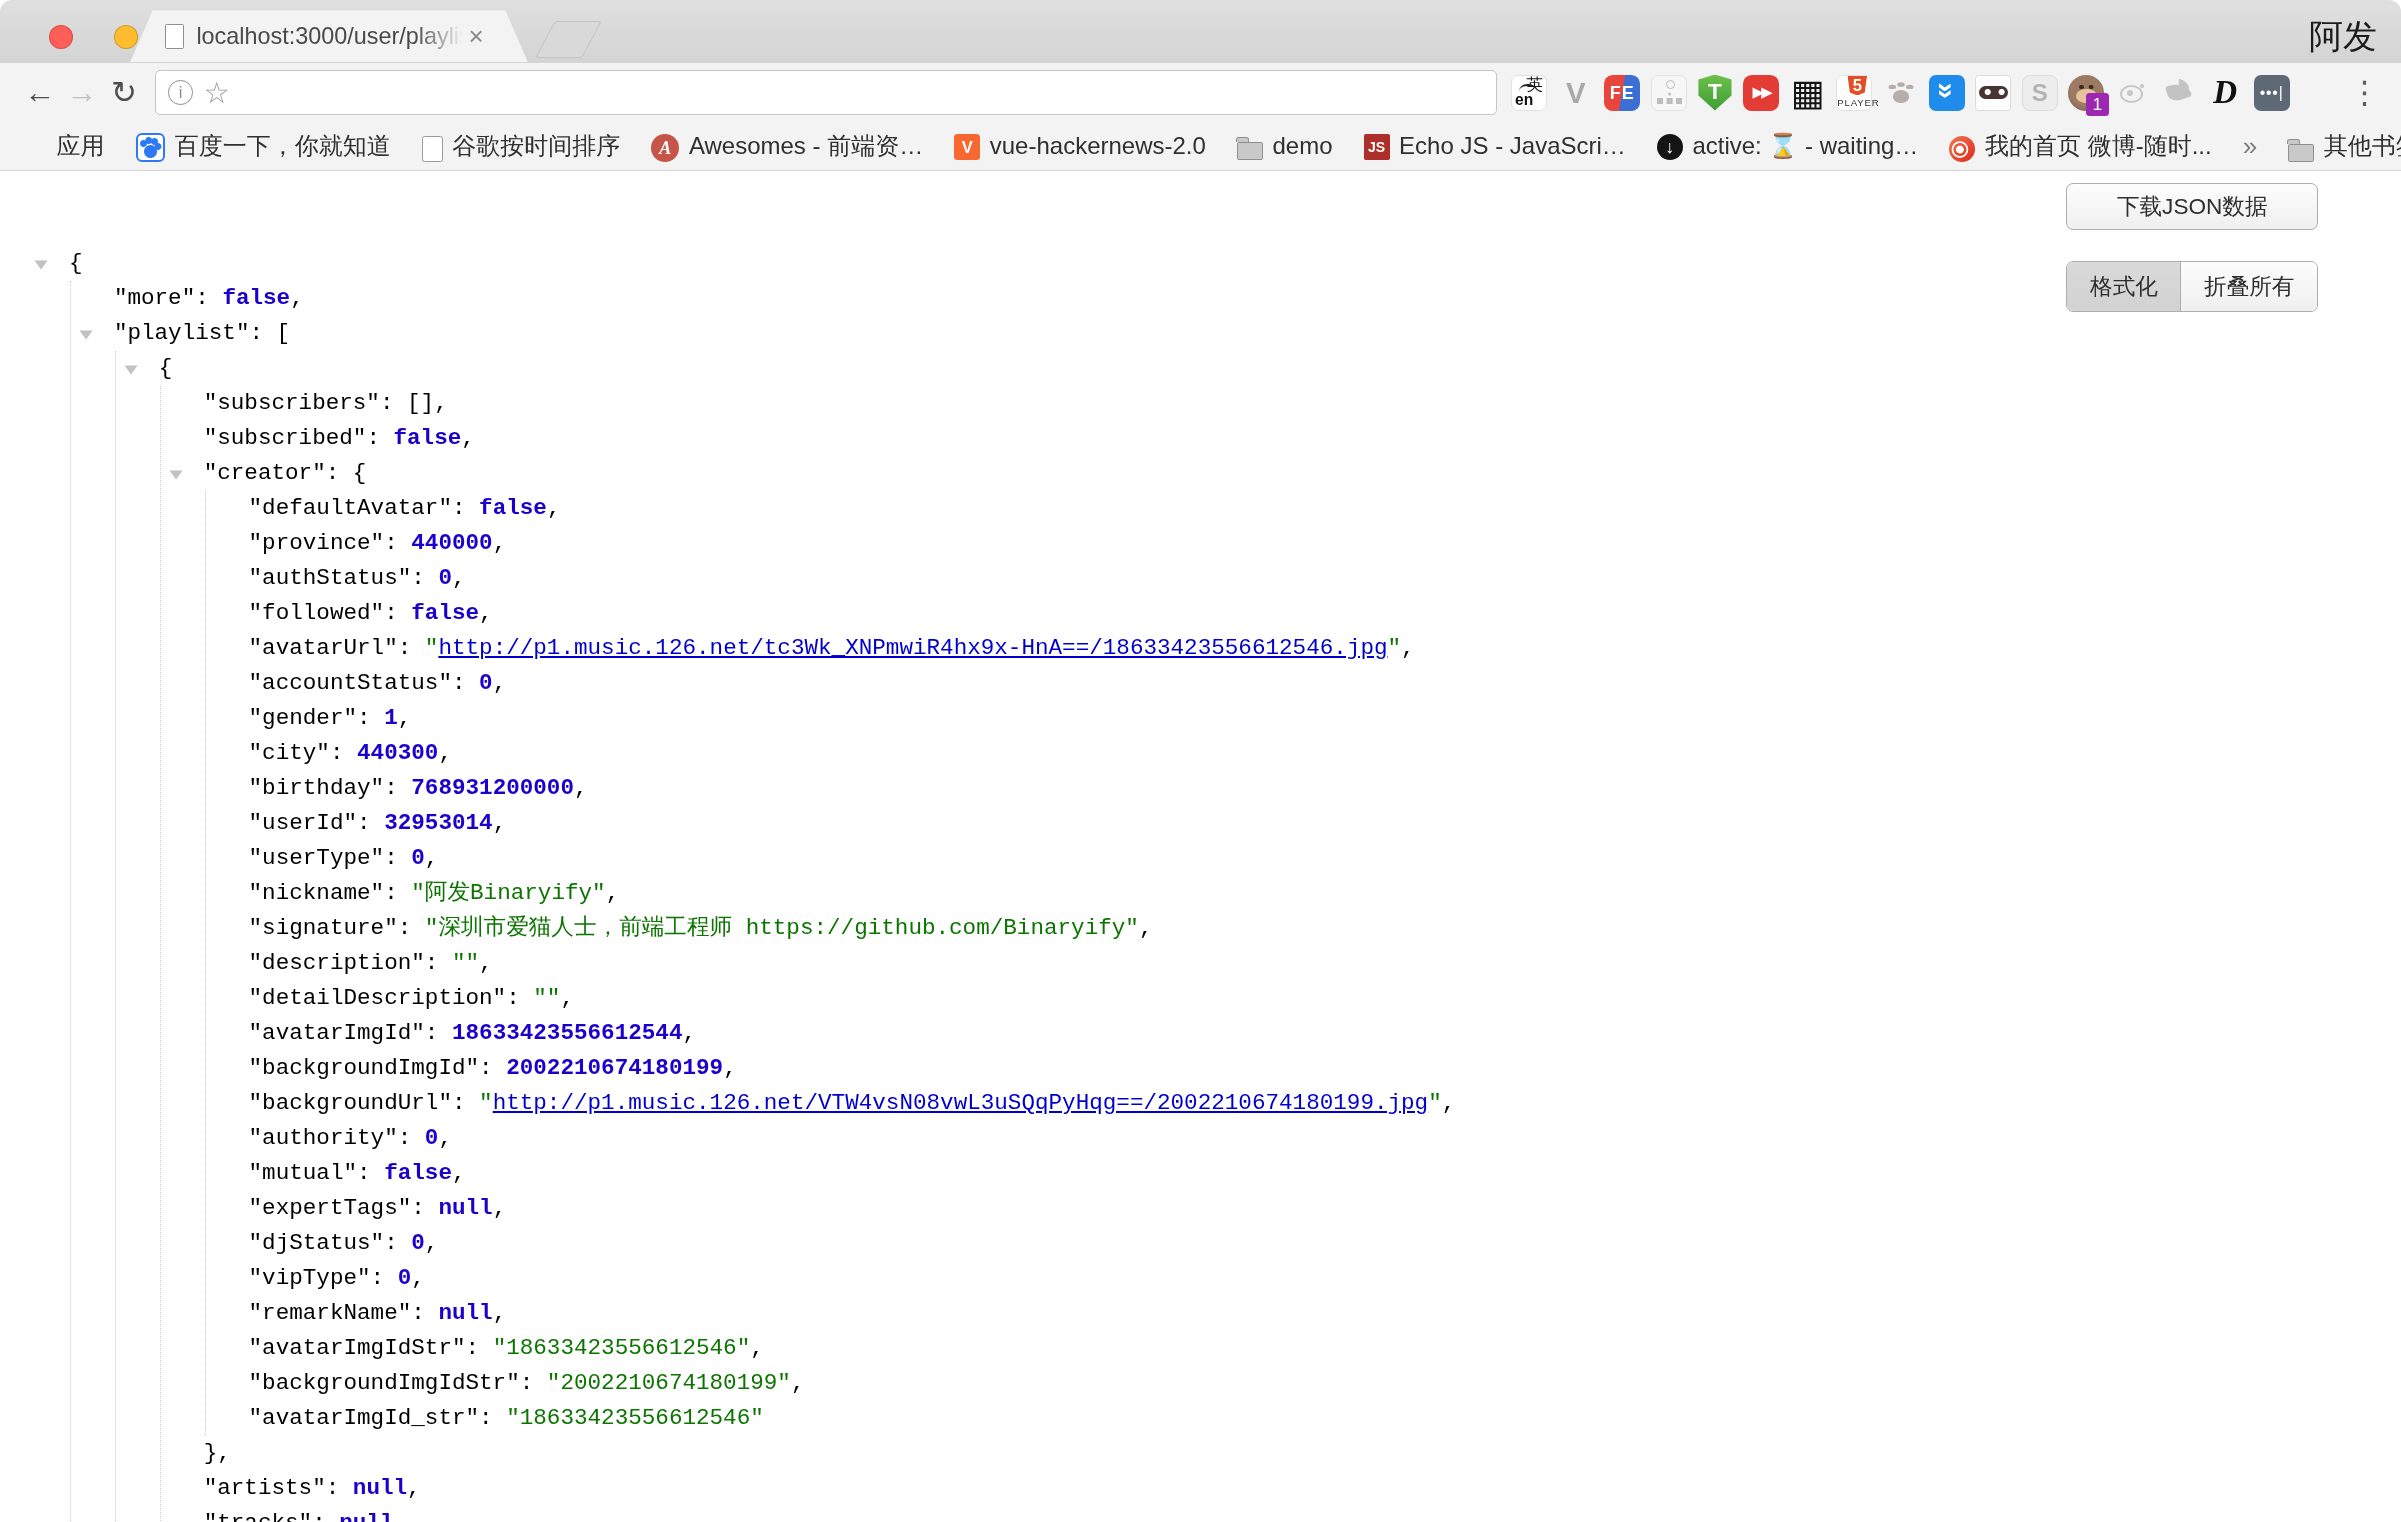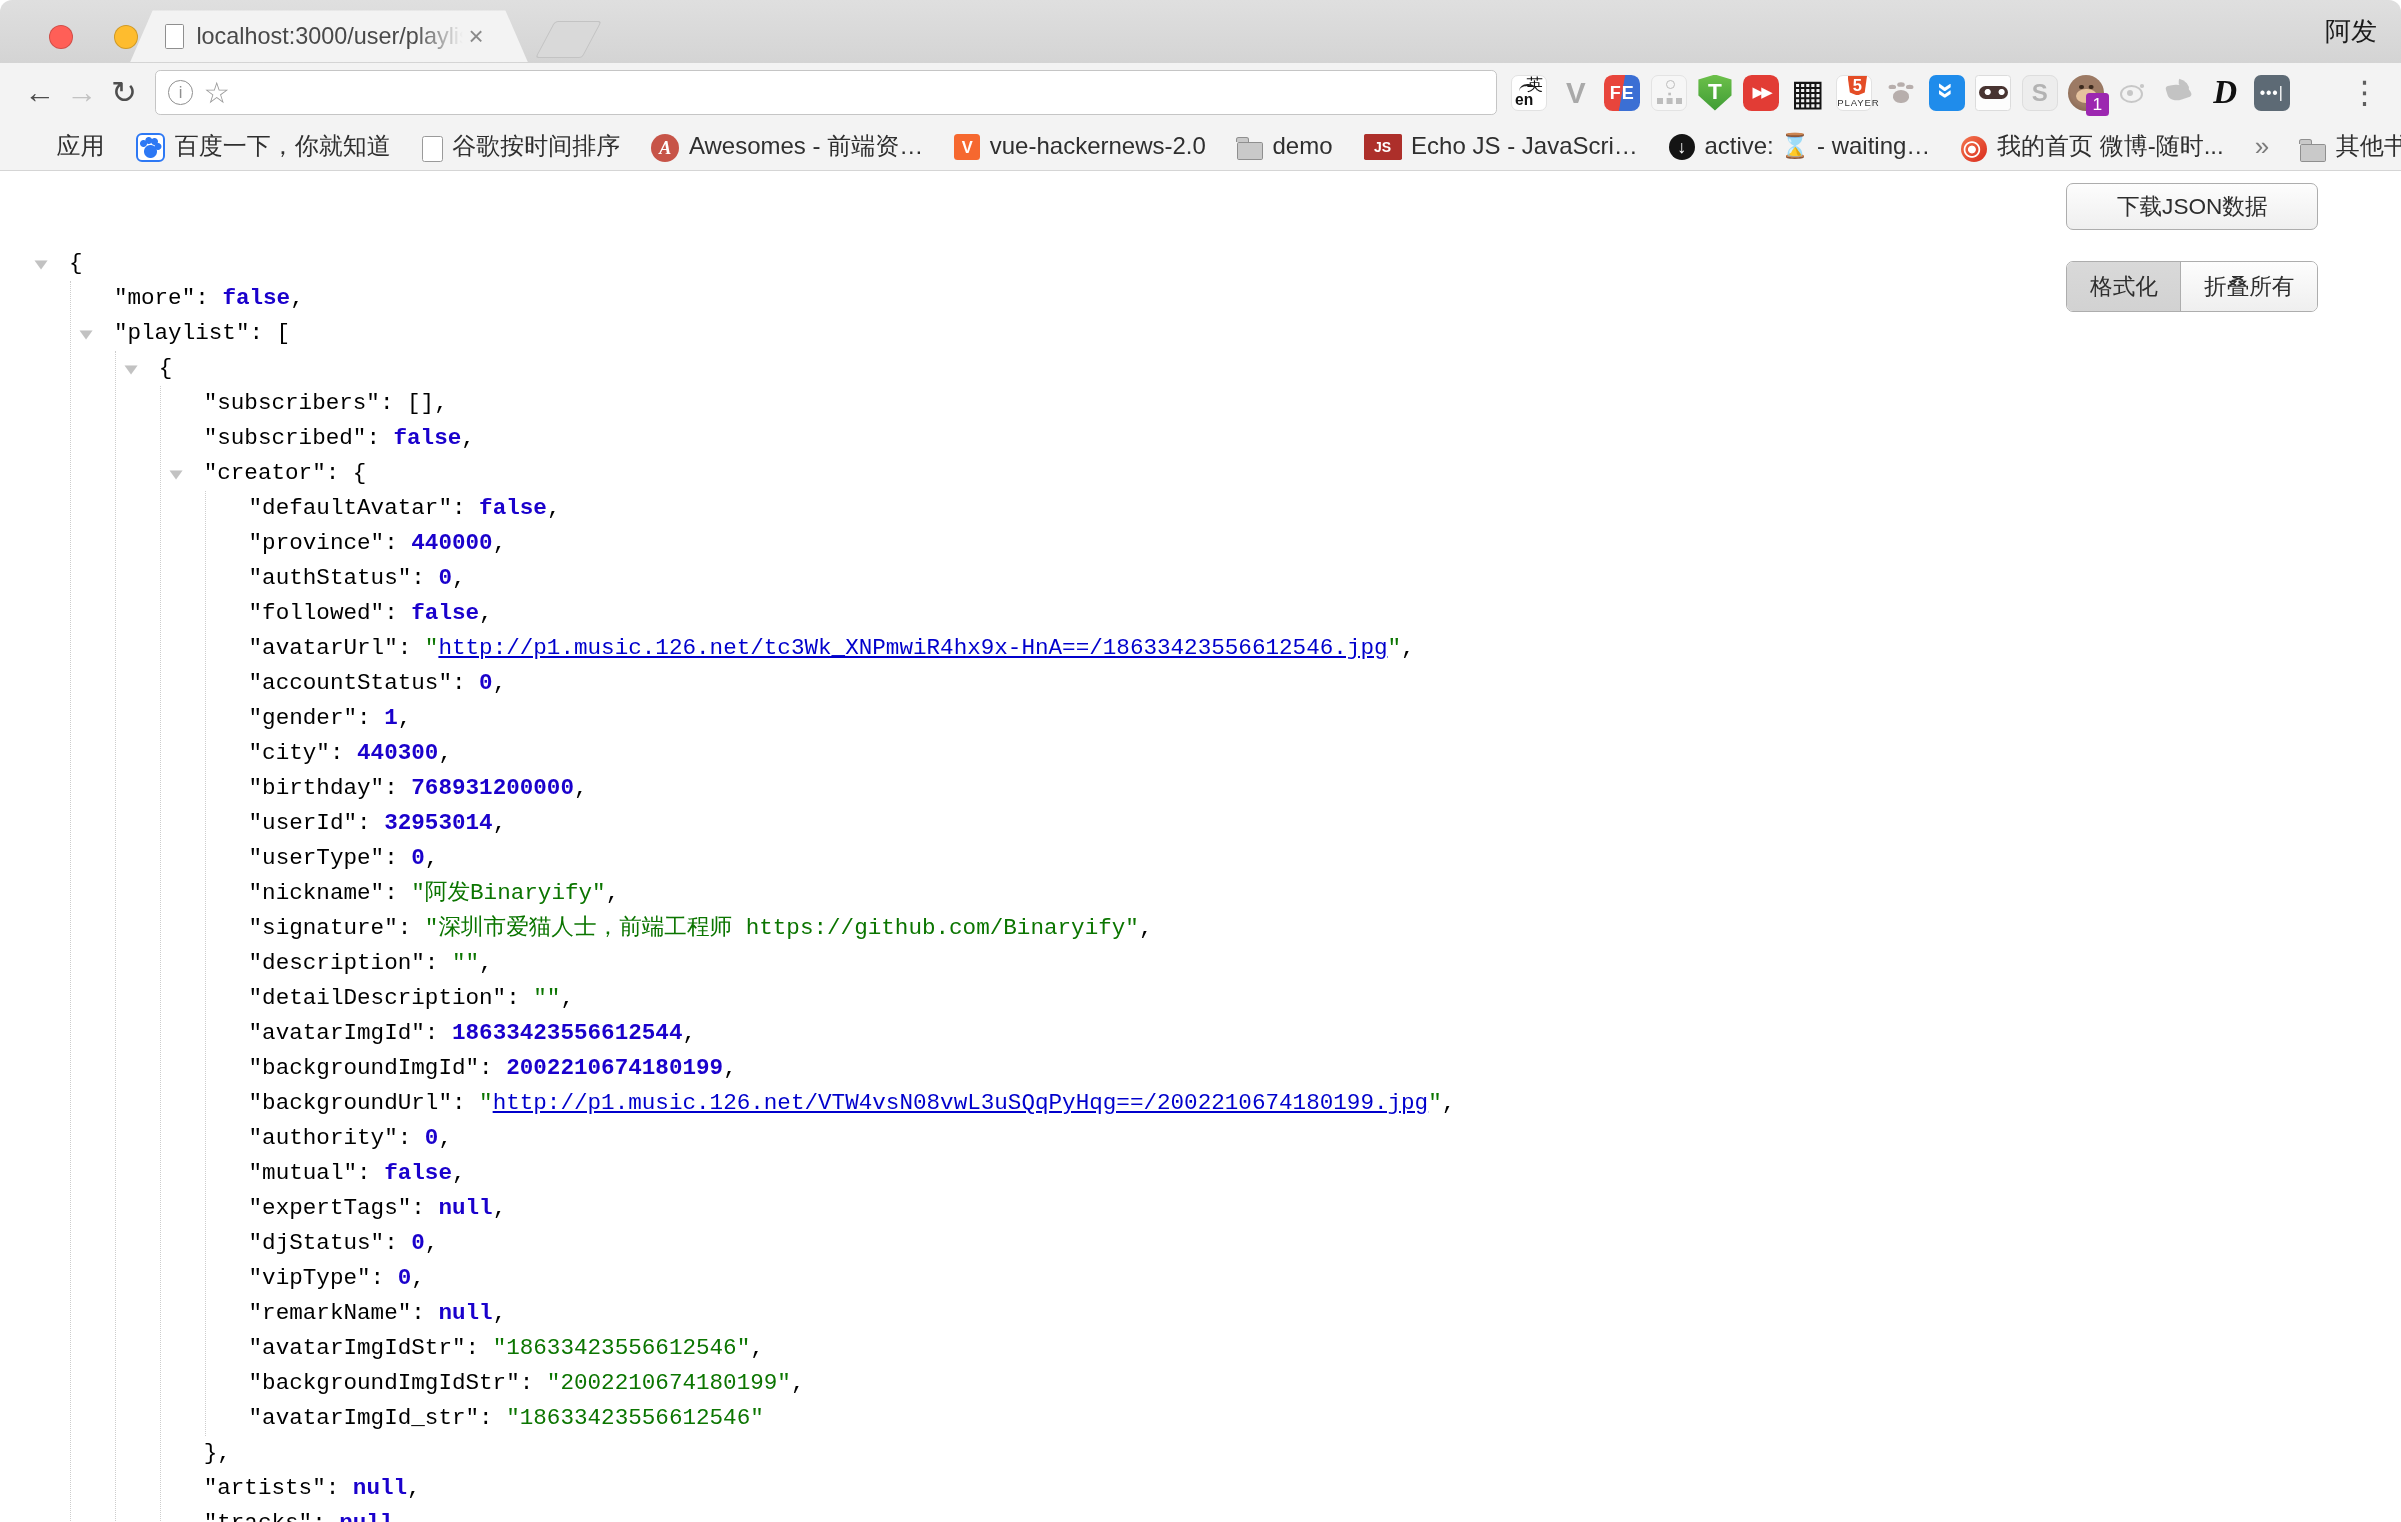--- a/index.html
+++ b/index.html
@@ -11,21 +11,21 @@
   .lights{position:absolute;left:49px;top:25px;display:flex;gap:41px;}
   .light{width:22px;height:22px;border-radius:50%;border:0.9px solid rgba(0,0,0,.18);}
   .l-red{background:#ff5f57;} .l-yellow{background:#febc2e;} .l-green{background:#28c840;}
   .tab{position:absolute;left:130px;top:10.4px;width:398px;height:52px;background:#f3f3f3;
        clip-path:polygon(0 100%,22.6px 0,calc(100% - 22.6px) 0,100% 100%);display:flex;align-items:center;padding:0 35px;box-sizing:border-box;}
   .tab-doc{width:17.4px;height:22.6px;border:1.7px solid #8f8f8f;border-radius:1.7px;background:#fff;flex:0 0 auto;margin-right:12px;}
   .tab-title{font-size:23.4px;color:#494949;white-space:nowrap;overflow:hidden;width:267px;
        -webkit-mask-image:linear-gradient(90deg,#000 82%,transparent);mask-image:linear-gradient(90deg,#000 82%,transparent);}
   .tab-close{font-size:26px;color:#8a8a8a;margin-left:5.2px;line-height:1;}
   .newtab{position:absolute;left:545px;top:21px;width:45px;height:35px;background:#d9d9d9;border:0.9px solid #c3c3c3;border-radius:3.5px;transform:skewX(-28deg);}
-  .profile-name{position:absolute;right:24px;top:14px;font-size:26px;color:#1b1b1b;}
+  .profile-name{position:absolute;right:24px;top:14px;font-size:34px;color:#1b1b1b;}
 
   
   .toolbar{height:59px;background:#f3f3f3;display:flex;align-items:center;padding:0 19px;box-sizing:border-box;}
   .navbtn{width:42px;height:42px;display:flex;align-items:center;justify-content:center;font-size:31px;color:#4e4e4e;flex:0 0 auto;}
   .navbtn.disabled{color:#c2c2c2;}
   .urlbox{margin-left:10.4px;height:45px;flex:0 0 1342px;background:#fff;border:1.7px solid #c5c5c5;border-radius:5.2px;display:flex;align-items:center;box-sizing:border-box;padding:0 12px;}
   .info-ic{width:22.6px;height:22.6px;border:1.7px solid #8f8f8f;border-radius:50%;color:#8f8f8f;font-size:16.5px;display:flex;align-items:center;justify-content:center;flex:0 0 auto;margin-right:10.4px;}
   .url{font-size:25px;white-space:nowrap;overflow:hidden;flex:1;}
   .url .host{color:#202020;} .url .rest{color:#848484;}
   .star{font-size:29.5px;color:#9a9a9a;flex:0 0 auto;}
@@ -87,21 +87,21 @@
      background:radial-gradient(circle at 50% 66%,#2d78f4 6px,transparent 7px),
                 radial-gradient(circle at 22% 34%,#2d78f4 3px,transparent 3.9px),
                 radial-gradient(circle at 43% 22%,#2d78f4 3px,transparent 3.9px),
                 radial-gradient(circle at 66% 26%,#2d78f4 3px,transparent 3.9px),
                 radial-gradient(circle at 80% 46%,#2d78f4 3px,transparent 3.9px),#fff;}
   .bi-page{width:21px;height:26px;border:1.7px solid #9a9a9a;border-radius:2.6px;background:#fff;box-sizing:border-box;}
   .bi-abadge{width:28px;height:28px;border-radius:50%;background:#c75448;color:#fff;font-family:"Liberation Serif",serif;font-style:italic;font-weight:bold;font-size:18px;}
   .bi-vbadge{width:26px;height:26px;border-radius:3.5px;background:#f6682f;color:#fff;font-weight:bold;font-size:16.5px;}
   .bi-folder{width:26px;height:18px;background:#c9c9c9;border:1.7px solid #8f8f8f;border-radius:1.7px;position:relative;margin-top:4.3px;box-sizing:border-box;}
   .bi-folder::before{content:"";position:absolute;top:-6px;left:-1.7px;width:10.4px;height:4.3px;background:#c9c9c9;border:1.7px solid #8f8f8f;border-bottom:none;border-radius:2.6px 2.6px 0 0;}
-  .bi-jsbadge{width:38px;height:26px;background:#ad2f2a;color:#fff;font-weight:bold;font-size:14px;border-radius:1.7px;}
+  .bi-jsbadge{width:26px;height:26px;background:#ad2f2a;color:#fff;font-weight:bold;font-size:14px;border-radius:1.7px;}
   .bi-downcircle{width:26px;height:26px;border-radius:50%;background:#141414;color:#fff;font-size:18px;font-weight:bold;}
   .bi-weibo{width:26px;height:26px;border-radius:50%;background:radial-gradient(circle at 42% 52%,#fff 0 3.5px,transparent 4.3px),radial-gradient(circle at 42% 52%,transparent 0 6px,#fff 7px 7.8px,transparent 8.7px),linear-gradient(135deg,#f4764f,#d92b1c);}
   .bm-overflow{margin-left:auto;font-size:26px;color:#7c7c7c;flex:0 0 auto;}
 
   
   .content{position:relative;height:1353px;background:#fff;overflow:hidden;}
   .actions{position:absolute;top:12px;right:83px;display:flex;gap:31px;flex-direction:column;}
   .btn{height:47px;box-sizing:border-box;border:1.7px solid #adadad;border-radius:7px;background:linear-gradient(#fdfdfd,#efefef);
        font-size:22.6px;color:#2e2e2e;display:flex;align-items:center;justify-content:center;padding:0 24px;}
   .seg{display:flex;border:1.7px solid #adadad;border-radius:7px;overflow:hidden;height:51px;box-sizing:border-box;}

